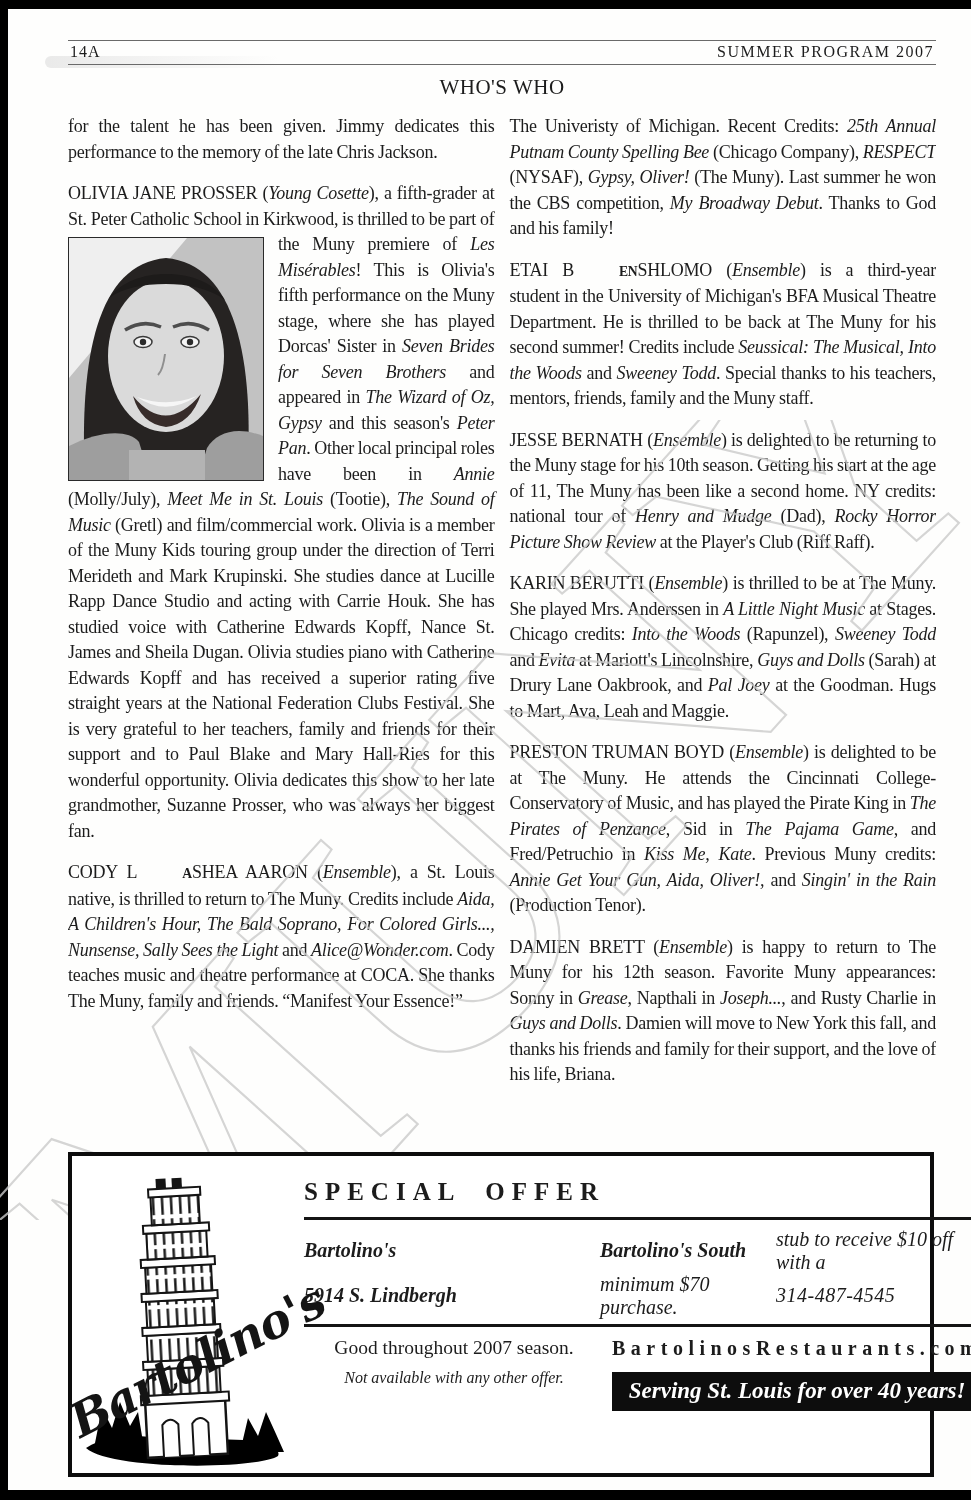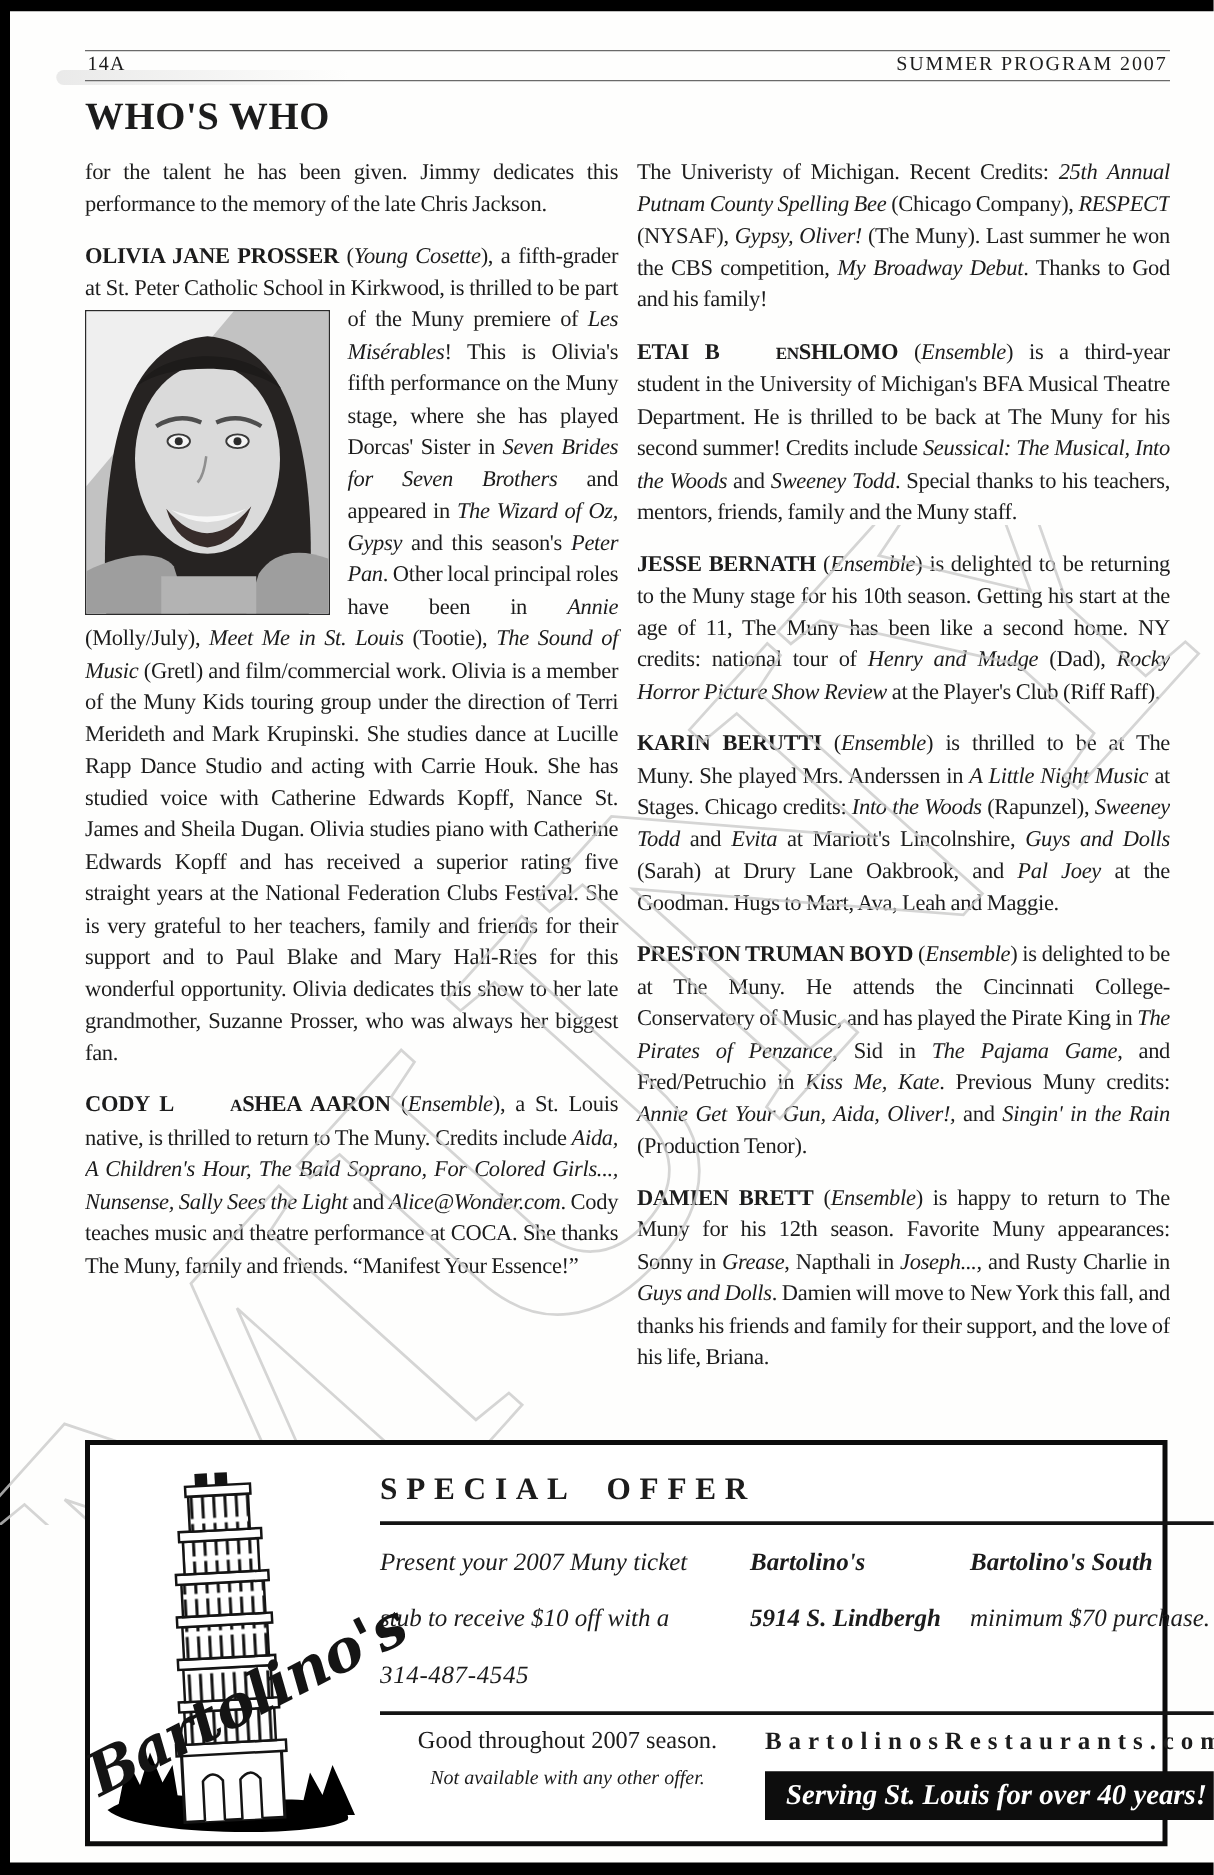--- a/index.html
+++ b/index.html
@@ -15,29 +15,29 @@
   .smudge{position:absolute;left:45px;top:56px;width:235px;height:12px;
     background:linear-gradient(90deg,#d9d9d9,rgba(255,255,255,0));opacity:.55;border-radius:8px;}
 
   .sheet{position:absolute;left:68px;top:40px;width:868px;}
 
   
   .hbar{display:flex;justify-content:space-between;align-items:flex-end;
     border-top:1px solid #6a6a6a;border-bottom:1px solid #6a6a6a;
     padding:2px 2px 3px 2px;font-size:16px;letter-spacing:1.5px;}
   .hbar .pnum{letter-spacing:1px;}
-  h1.ptitle{margin:10px 0 14px 0;text-align:left;font-size:31px;font-weight:bold;
+  h1.ptitle{margin:10px 0 14px 0;text-align:center;font-size:21px;font-weight:normal;
     letter-spacing:.5px;}
 
   
   .columns{display:flex;gap:15px;height:1012px;overflow:hidden;text-align:justify;}
   .col{width:427px;font-size:18px;line-height:25.5px;letter-spacing:-0.25px;word-spacing:-0.5px;}
   p.bio{margin:0 0 16px 0;}
   .seg-i{font-style:italic;}
-  .seg-b{font-weight:bold;}
+  .seg-b{font-weight:normal;}
   .seg-bsc{font-weight:bold;font-size:.76em;padding-left:45px;}
 
   
   .photo{float:left;width:194px;height:242px;margin:5px 14px 4px 0;
     border:1px solid #2a2a2a;background:#c4c4c4;position:relative;z-index:4;overflow:hidden;}
   .photo svg{display:block;}
 
   
   .watermark-wrap{position:absolute;left:0;top:420px;width:971px;height:800px;
     pointer-events:none;z-index:3;opacity:.8;}
@@ -160,21 +160,20 @@
       </g>
     </svg>
     <div class="ad-logo">Bartolino's</div>
   </div>
 
   <div class="ad-right">
     <div class="offer-heading">SPECIAL OFFER</div>
     <div class="ad-rule"></div>
 
     <div class="ad-grid">
-      <div class="cell offer-line">Present your 2007 Muny ticket</div>
       <div class="cell loc-name">Bartolino's</div>
       <div class="cell loc-name">Bartolino's South</div>
 
       <div class="cell offer-line">stub to receive $10 off with a</div>
       <div class="cell loc-addr">5914 S. Lindbergh</div>
 
       <div class="cell offer-line">minimum $70 purchase.</div>
       <div class="cell loc-phone">314-487-4545</div>
     </div>
 

